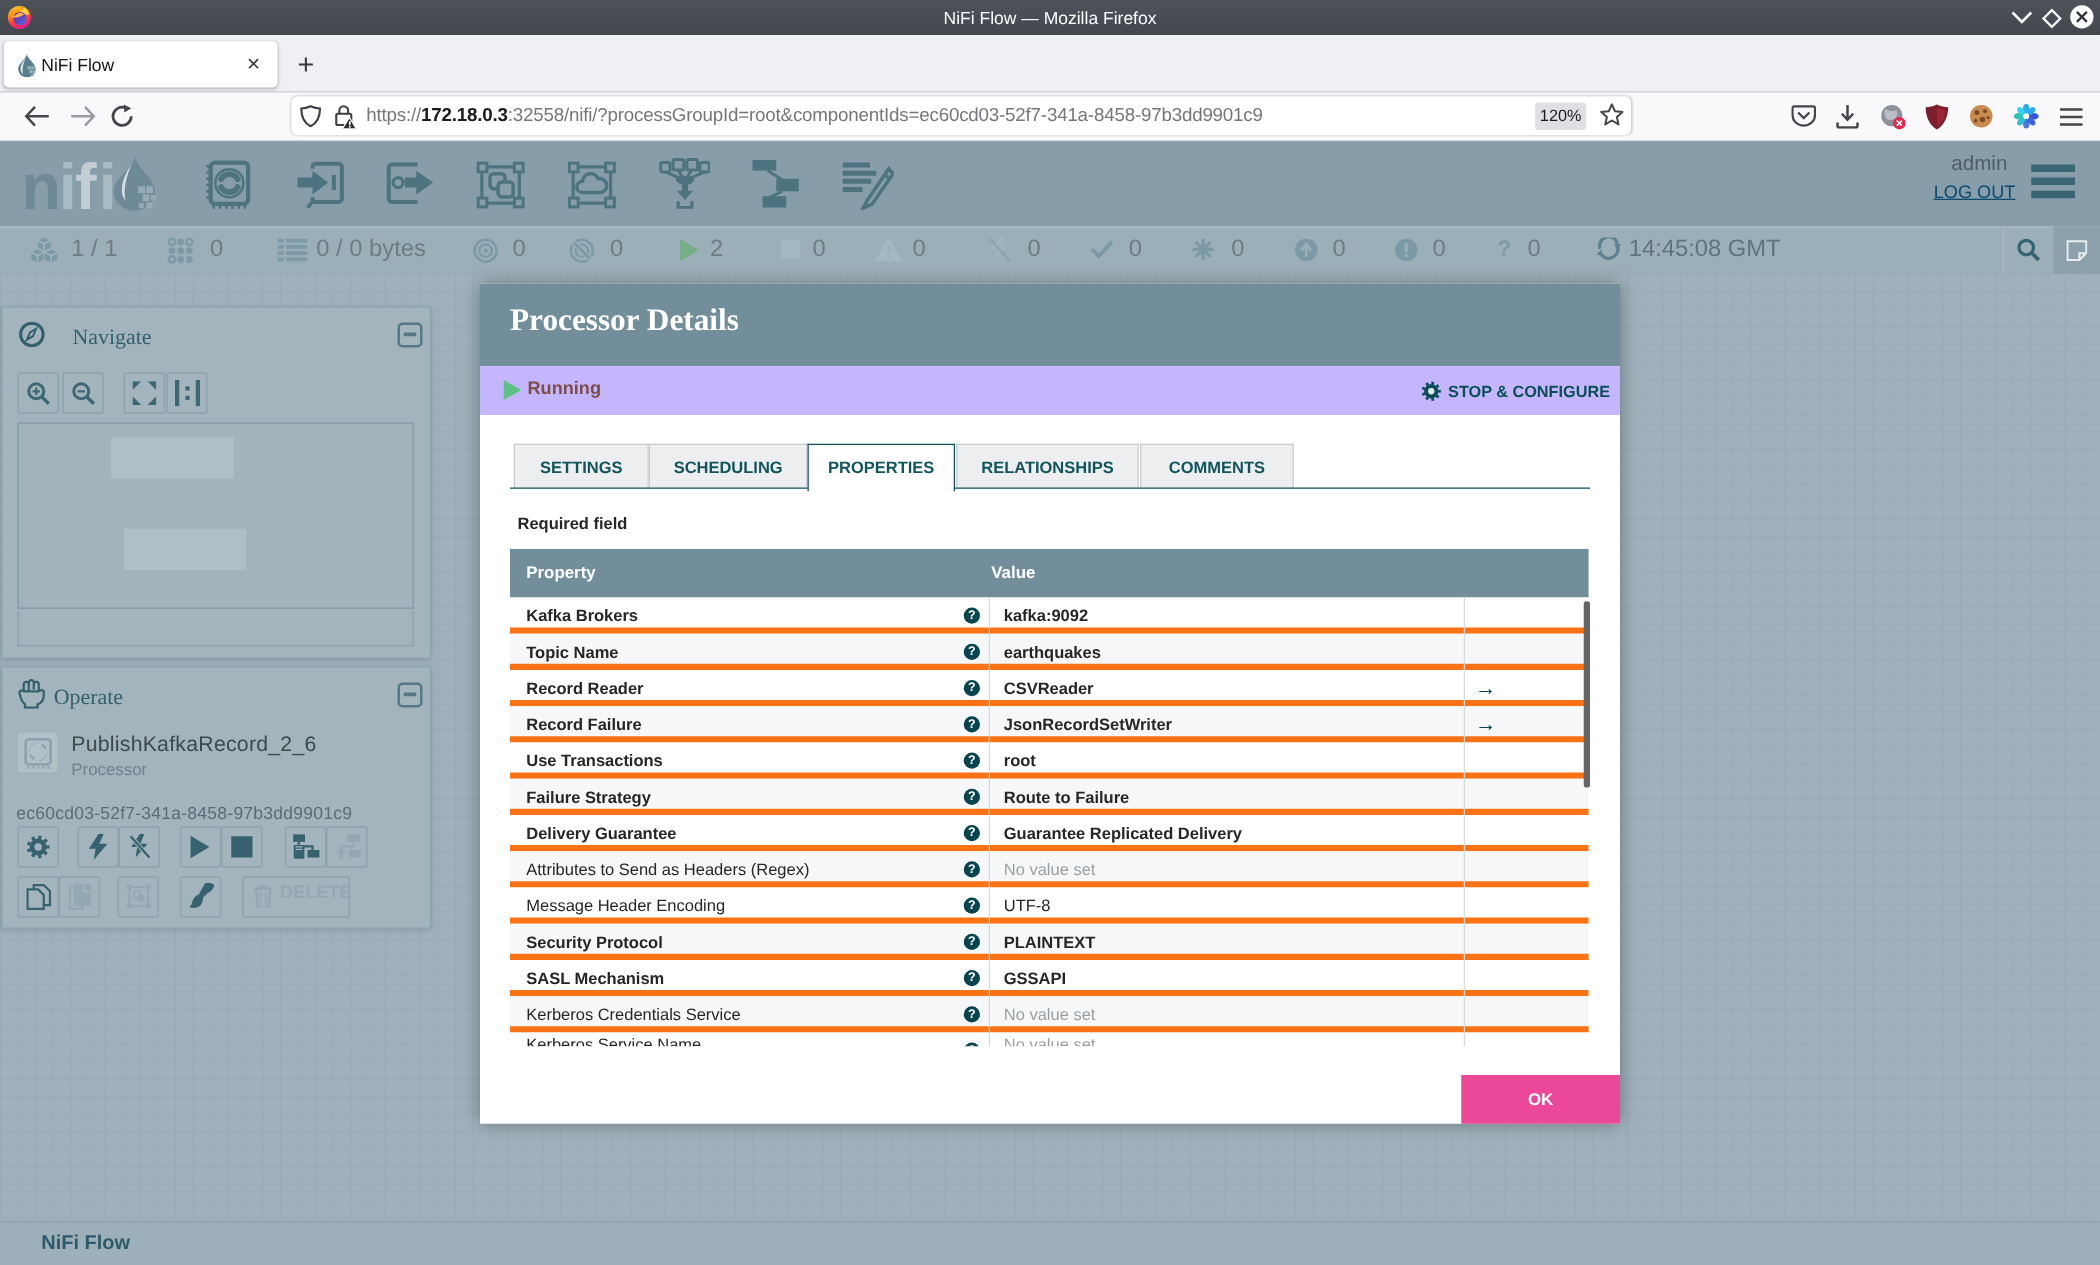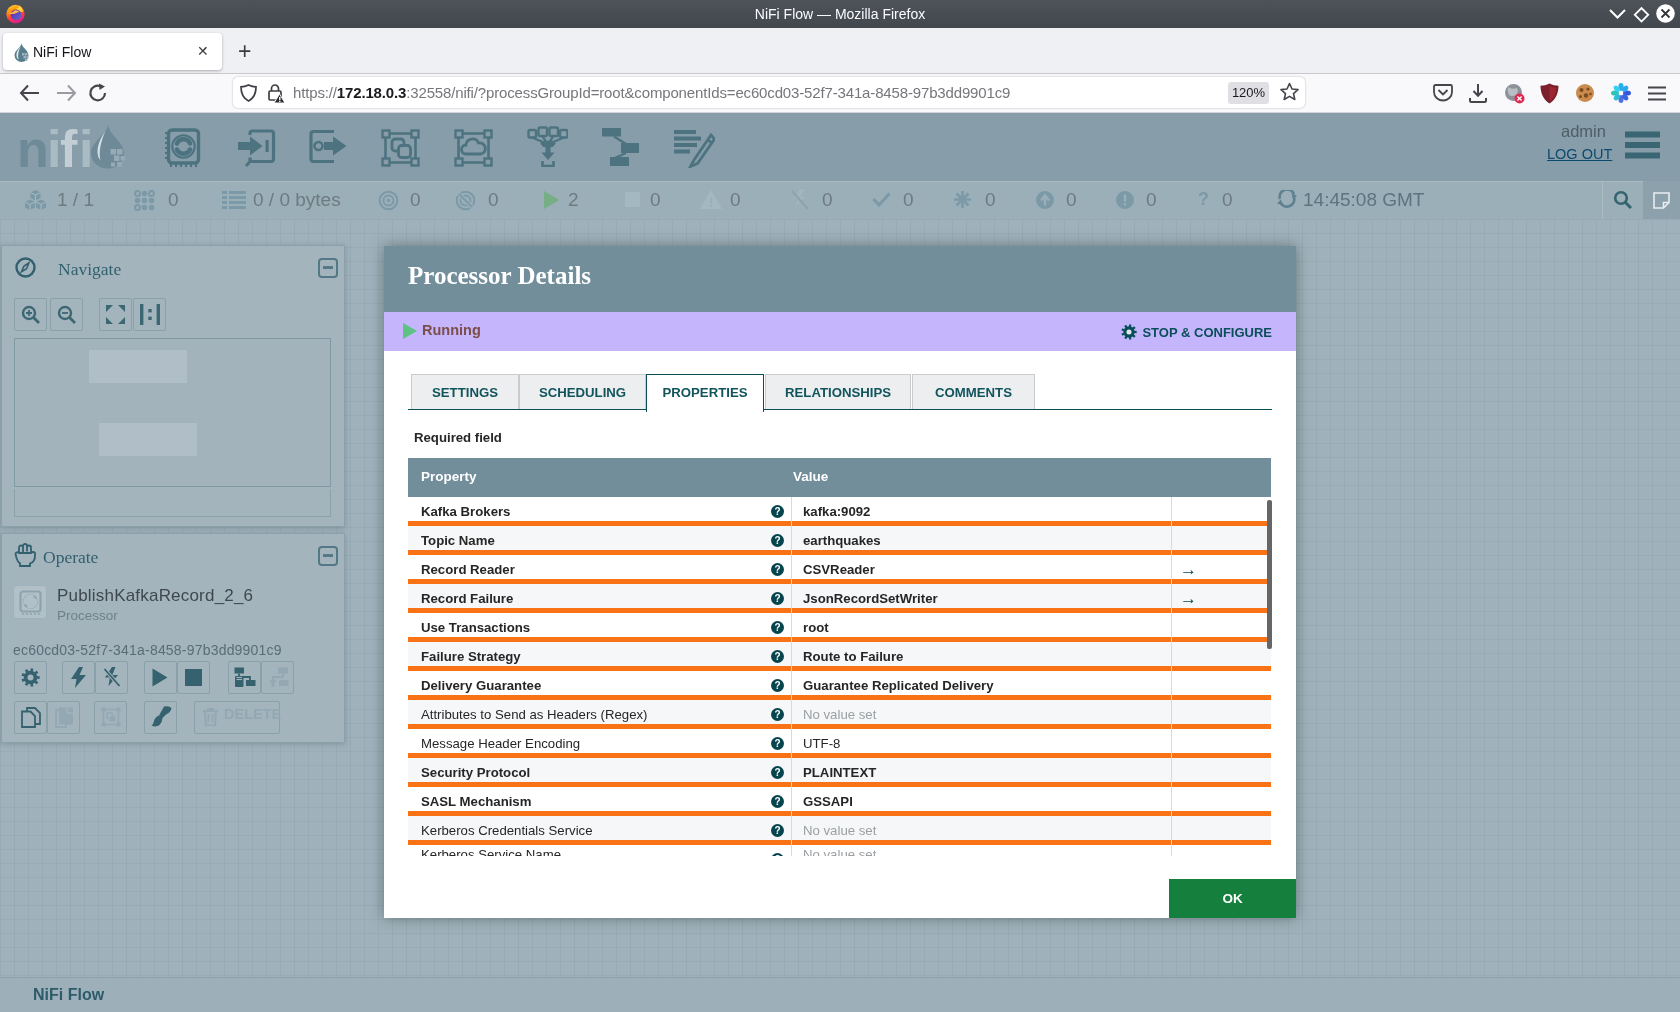--- a/index.html
+++ b/index.html
@@ -33,46 +33,46 @@
     background-size:14px 14px; }
   .panel { position:absolute; background:#a3b4bd; border:1px solid #8ba1ac; box-shadow:0 1px 5px rgba(60,80,90,.3); }
   .ptitle { font-size:17.5px; color:#33606e; position:absolute; font-family:"Liberation Serif", serif; }
   .pminus { position:absolute; width:20px; height:20px; border:2px solid #547885; border-radius:4px; }
   .pminus::after { content:""; position:absolute; left:3px; top:6px; width:10px; height:2.5px; background:#547885; }
   .pbtn { position:absolute; width:33px; height:33px; border:1px solid #8aa0ab; border-radius:2px; }
   #footer { left:0; top:977px; width:1680px; height:35px; background:#9db0b9; border-top:1px solid #8da3ad; }
   #footer div { left:33px; top:8px; font-size:16px; font-weight:bold; color:#2d5b6b; position:absolute; }
 
   
-  #modal { left:384px; top:227px; width:912px; height:672px; background:#fff; box-shadow:0 0 14px rgba(0,0,0,.35);margin-top:19px; }
+  #modal { left:384px; top:227px; width:912px; height:672px; background:#fff; box-shadow:0 0 14px rgba(0,0,0,.35); }
   #mhead { position:absolute; left:0; top:0; width:912px; height:66px; background:#728e9b; }
   #mtitle { position:absolute; left:24px; top:16px; font-family:"Liberation Serif", serif; font-weight:bold; font-size:25px; color:#fff; }
   #mstatus { position:absolute; left:0; top:66px; width:912px; height:39px; background:#c4b5fd; }
   #running { position:absolute; left:38px; top:10px; font-size:14.5px; font-weight:bold; color:#7b4e4a; }
-  #stopcfg { position:absolute; right:24px; top:12px; font-size:13px; font-weight:bold; color:#0a4f58; white-space:nowrap; }
+  #stopcfg { position:absolute; right:8px; top:12px; font-size:13px; font-weight:bold; color:#0a4f58; white-space:nowrap; }
   .tab { position:absolute; top:128px; height:35px; background:#eceef0; border:1px solid #c9ccce; border-bottom:none; text-align:center; font-size:13.2px; font-weight:bold; color:#11545c; }
   .tab span { position:relative; top:10px; }
   #tabrule { position:absolute; left:24px; top:162.5px; width:864px; height:0; border-top:1.5px solid #0b4f58; }
   #tabactive { background:#fff; border:1.5px solid #0b4f58; border-bottom:none; height:38px; z-index:3; }
   #reqfield { position:absolute; left:30px; top:184px; font-size:13.2px; font-weight:bold; color:#262626; }
   #ptable { position:absolute; left:24px; top:212px; width:863px; height:398px; overflow:hidden; }
   #phead { position:absolute; left:0; top:0; width:863px; height:39px; background:#728e9b; color:#fff; font-size:13.5px; font-weight:bold; }
   .row { position:absolute; left:0; width:863px; height:29px; border-bottom:5px solid #f97316; font-size:13.2px; color:#262626; background:#fff; }
   .row.alt { background:#f5f7f8; }
   .pname { position:absolute; left:13px; top:7px; }
   .req { font-weight:bold; }
   .qm { position:absolute; left:363px; top:8px; width:13px; height:13px; border-radius:50%; background:#07454e; color:#fff; font-size:10px; font-weight:bold; text-align:center; line-height:13.5px; }
   .pval { position:absolute; left:395px; top:7px; font-weight:bold; }
   .pval.plain { font-weight:normal; }
   .pval.novalue { font-weight:normal; color:#9b9fa2; }
   .goto { position:absolute; left:772px; top:5px; color:#07454e; font-size:17px; font-weight:bold; }
   .cline1 { position:absolute; left:382.5px; top:0; width:1px; height:29px; background:#d7dadd; }
   .cline2 { position:absolute; left:763px; top:0; width:1px; height:29px; background:#d7dadd; }
   #scrollthumb { position:absolute; left:883px; top:254px; width:5px; height:149px; background:#666; border-radius:2px; }
-  #okbtn { position:absolute; left:785px; top:633px; width:127px; height:39px; background:#15803d; color:#fff; font-size:13.5px; font-weight:bold; text-align:center; line-height:39px; }
+  #okbtn { position:absolute; left:785px; top:633px; width:127px; height:39px; background:#ec4899; color:#fff; font-size:13.5px; font-weight:bold; text-align:center; line-height:39px; }
 </style>
 </head>
 <body>
 <div id="stage">
   <div id="titlebar" class="abs"></div>
   <svg class="abs" style="left:5px;top:3px" width="21" height="21" viewBox="0 0 21 21">
     <defs>
       <linearGradient id="ffo" x1="0" y1="0" x2="0.4" y2="1">
         <stop offset="0" stop-color="#ffdb42"></stop>
           <stop offset="0.35" stop-color="#ff980e"></stop>

